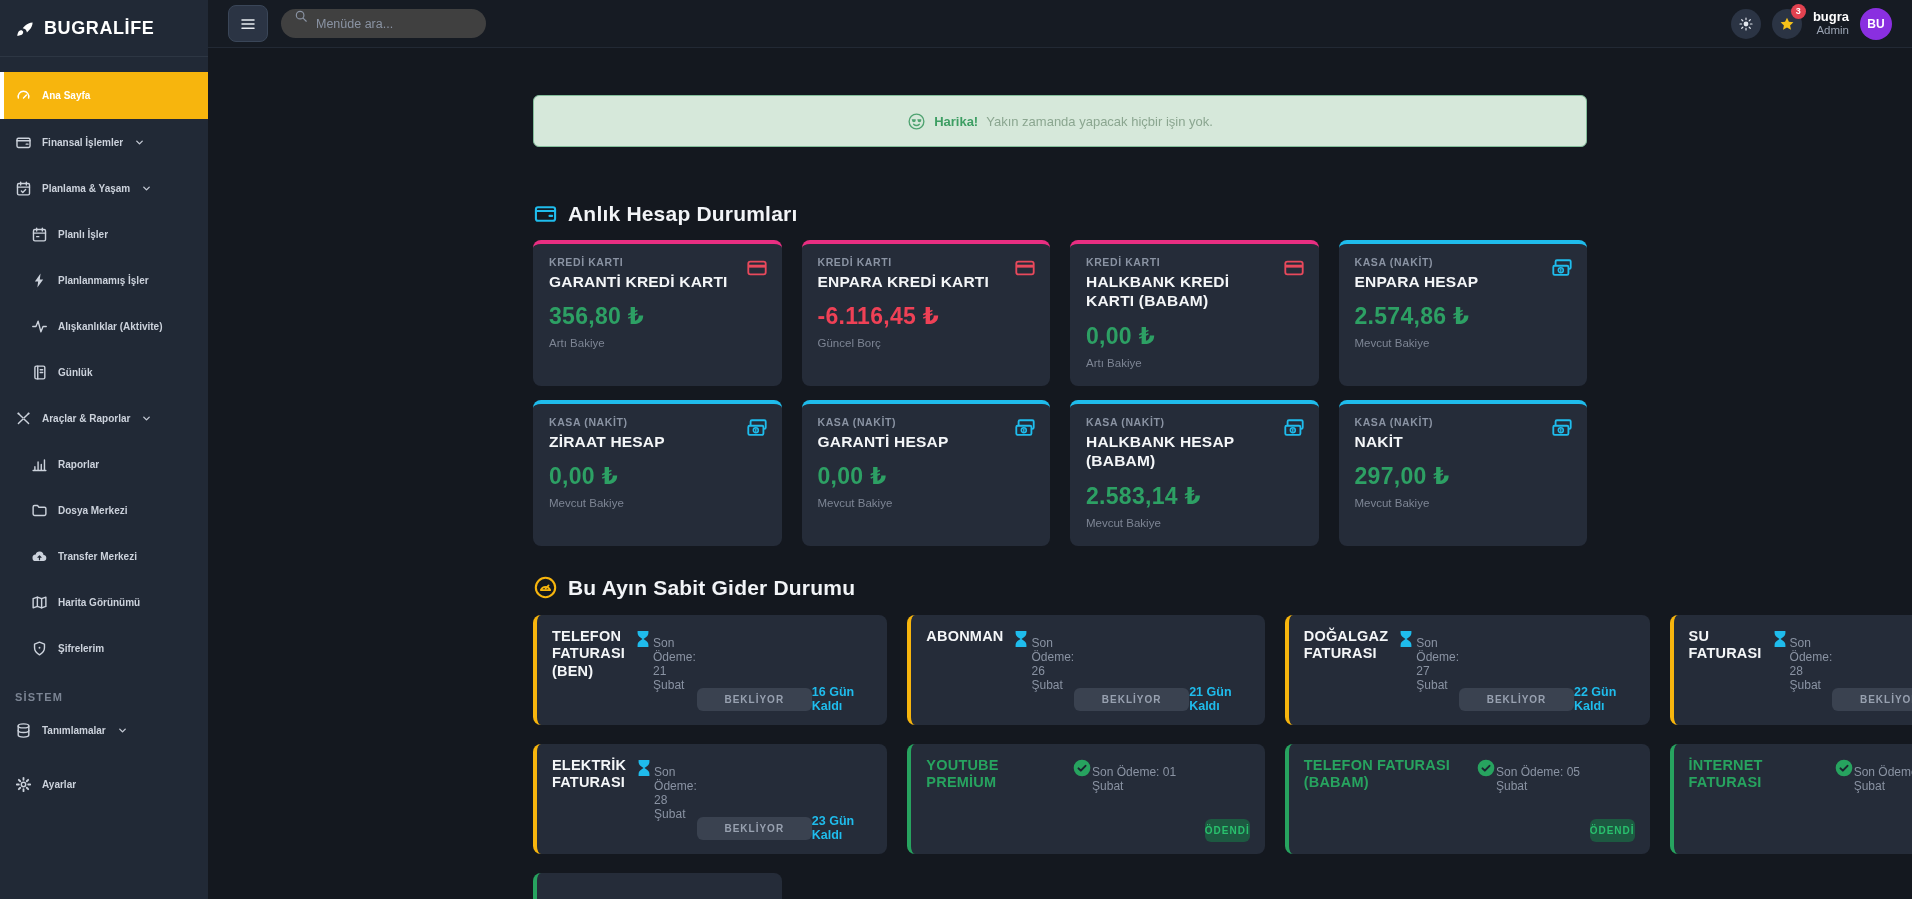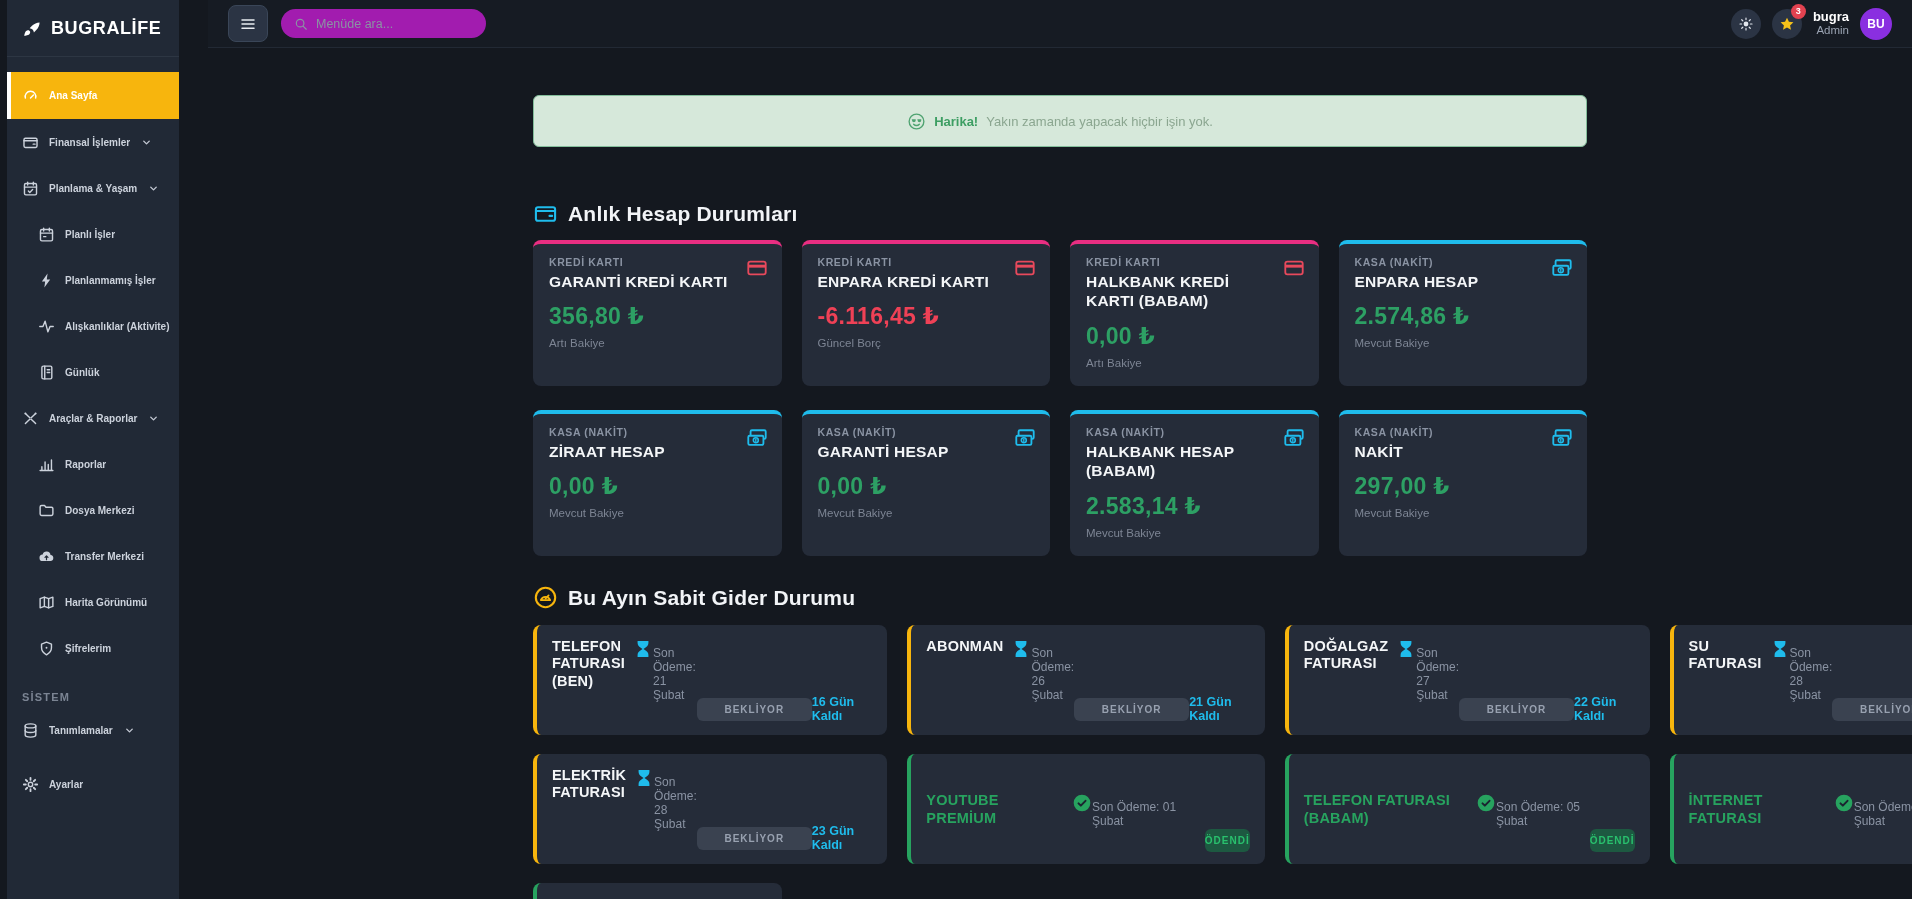--- a/index.html
+++ b/index.html
@@ -3,40 +3,40 @@
 <meta charset="utf-8">
 <style>
   * { margin:0; padding:0; box-sizing:border-box; }
   html,body { width:1912px; height:899px; overflow:hidden; }
   body {
     background:#14181f;
     font-family:"Liberation Sans","DejaVu Sans",sans-serif;
     color:#e8ebf0;
   }
   
-  .sidebar { position:fixed; left:7px; top:0; width:172px; height:899px; background:#212936; z-index:5; }
+  .sidebar { position:fixed; left:0; top:0; width:208px; height:899px; background:#212936; z-index:5; }
   .brand { height:57px; display:flex; align-items:center; gap:9px; padding:0 15px; border-bottom:1px solid #2d3643; }
   .brand-icon { width:20px; height:20px; color:#ffffff; display:inline-flex; }
   .brand-name { color:#ffffff; font-weight:800; font-size:18px; letter-spacing:.6px; }
   .nav { padding-top:15px; }
   .nav-item { height:46px; display:flex; align-items:center; gap:10px; padding:0 15px; color:#ccd2dc; font-size:10px; font-weight:700; cursor:pointer; white-space:nowrap; }
   .nav-item.sub { padding-left:31px; }
   .nav-item.active { background:#f7b50d; color:#ffffff; border-left:4px solid #ffffff; padding-left:11px; height:47px; }
   .nav-item.gap-top { margin-top:8px; }
   .nav-icon { width:17px; height:17px; display:inline-flex; flex:none; }
   .nav-icon svg { width:100%; height:100%; }
   .nav-caret { width:11px; height:11px; display:inline-flex; margin-left:1px; opacity:.95; }
   .nav-caret svg { width:100%; height:100%; }
   .nav-section { padding:20px 15px 4px; color:#7b8493; font-size:11px; font-weight:800; letter-spacing:1.2px; }
   
   .content { margin-left:208px; }
   .topbar { height:48px; display:flex; align-items:center; padding:0 20px; background:#161b23; border-bottom:1px solid #222934; }
   .hamburger { width:40px; height:37px; border-radius:8px; background:#2b3444; border:1px solid #3a4658; color:#e8ebf0; display:flex; align-items:center; justify-content:center; cursor:pointer; }
   .hamburger svg { width:18px; height:18px; }
-  .searchbox { margin-left:13px; width:205px; height:29px; border-radius:15px; background:#a21caf; display:flex; align-items:center; gap:8px; padding:0 13px; color:#8a93a3; }
+  .searchbox { margin-left:13px; width:205px; height:29px; border-radius:15px; background:#404040; display:flex; gap:8px; padding:0 13px; color:#8a93a3; }
   .searchbox svg { width:14px; height:14px; flex:none; }
   .searchbox input { flex:1; min-width:0; background:transparent; border:none; outline:none; color:#c4cad4; font-size:12.5px; font-family:inherit; }
   .searchbox input::placeholder { color:#8a93a3; }
   .topbar-right { margin-left:auto; display:flex; align-items:center; gap:11px; }
   .icon-btn { width:30px; height:30px; border-radius:50%; background:#2b3444; color:#e3e7ee; display:flex; align-items:center; justify-content:center; position:relative; cursor:pointer; }
   .icon-btn svg { width:16px; height:16px; }
   .icon-btn.star { color:#f6c21a; }
   .badge { position:absolute; top:-5px; right:-4px; min-width:15px; height:15px; border-radius:8px; background:#e24250; color:#fff; font-size:9px; font-weight:800; display:flex; align-items:center; justify-content:center; padding:0 3px; }
   .user-meta { text-align:right; line-height:1.2; }
   .user-name { color:#ffffff; font-weight:800; font-size:13px; }
@@ -52,36 +52,36 @@
   .section-head.accounts { margin-top:54px; }
   .section-head.bills { margin-top:29px; }
   .section-icon { width:25px; height:25px; display:inline-flex; }
   .section-icon svg { width:100%; height:100%; }
   .icon-cyan { color:#1fbcec; }
   .icon-yellow { color:#f7b50d; }
   .icon-red { color:#e8495c; }
   .icon-green { color:#27a35f; }
   .section-title { color:#f2f4f7; font-size:21px; font-weight:800; letter-spacing:.2px; }
   
-  .acct-grid { margin-top:14px; display:grid; grid-template-columns:repeat(4,1fr); gap:24px 20px; }
+  .acct-grid { margin-top:14px; display:grid; grid-template-columns:repeat(4,1fr); gap:14px 20px; }
   .acard { background:#252c39; border-radius:8px; border-top:4px solid #1fbcec; height:146px; padding:12px 16px; position:relative; cursor:pointer; }
   .acard.pink { border-top-color:#e92e82; }
   .acard.cyan-b { border-top-color:#1fbcec; }
   .acard-type { color:#8a93a3; font-size:10.5px; font-weight:800; letter-spacing:.6px; }
   .acard-icon { position:absolute; top:13px; right:14px; width:22px; height:22px; display:inline-flex; }
   .acard-icon svg { width:100%; height:100%; }
   .acard-name { color:#f4f6f8; font-size:15.5px; font-weight:800; letter-spacing:.2px; margin-top:4px; line-height:1.25; max-width:180px; }
   .acard-amount { font-size:23px; font-weight:800; margin-top:12px; letter-spacing:.3px; }
   .amount-green { color:#2da064; }
   .amount-red { color:#ef4156; }
   .acard-caption { color:#7d8594; font-size:11.5px; margin-top:7px; }
   
   .bill-grid { margin-top:15px; display:grid; grid-template-columns:repeat(4,1fr); gap:19px 20px; }
   .bcard { background:#252c39; border-radius:8px; border-left:4px solid #f7b50d; height:110px; padding:13px 15px 12px; display:flex; flex-direction:row; cursor:pointer; }
-  .bcard.paid { border-left-color:#27a35f;align-items:center; }
+  .bcard.paid { border-left-color:#27a35f; }
   .bcard-head { display:flex; justify-content:space-between; align-items:flex-start; gap:8px; }
   .bcard-name { font-size:14.5px; font-weight:800; color:#f4f6f8; line-height:1.2; letter-spacing:.2px; }
   .bcard.paid .bcard-name { color:#27a35f; }
   .bcard-icon { width:20px; height:20px; flex:none; display:inline-flex; margin-top:1px; }
   .bcard-icon svg { width:100%; height:100%; }
   .bcard-due { color:#8a93a3; font-size:12px; margin-top:8px; }
   .bcard-footer { margin-top:auto; display:flex; align-items:center; }
   .pill { background:#3a4250; color:#98a1b0; font-size:10px; font-weight:800; letter-spacing:1px; text-align:center; border-radius:6px; padding:6px 0; width:145px; }
   .bcard.paid .pill { background:#1d5941; color:#29c06d; width:100%; letter-spacing:1px; }
   .remaining { margin-left:auto; color:#1fbcec; font-size:12.5px; font-weight:800; }

